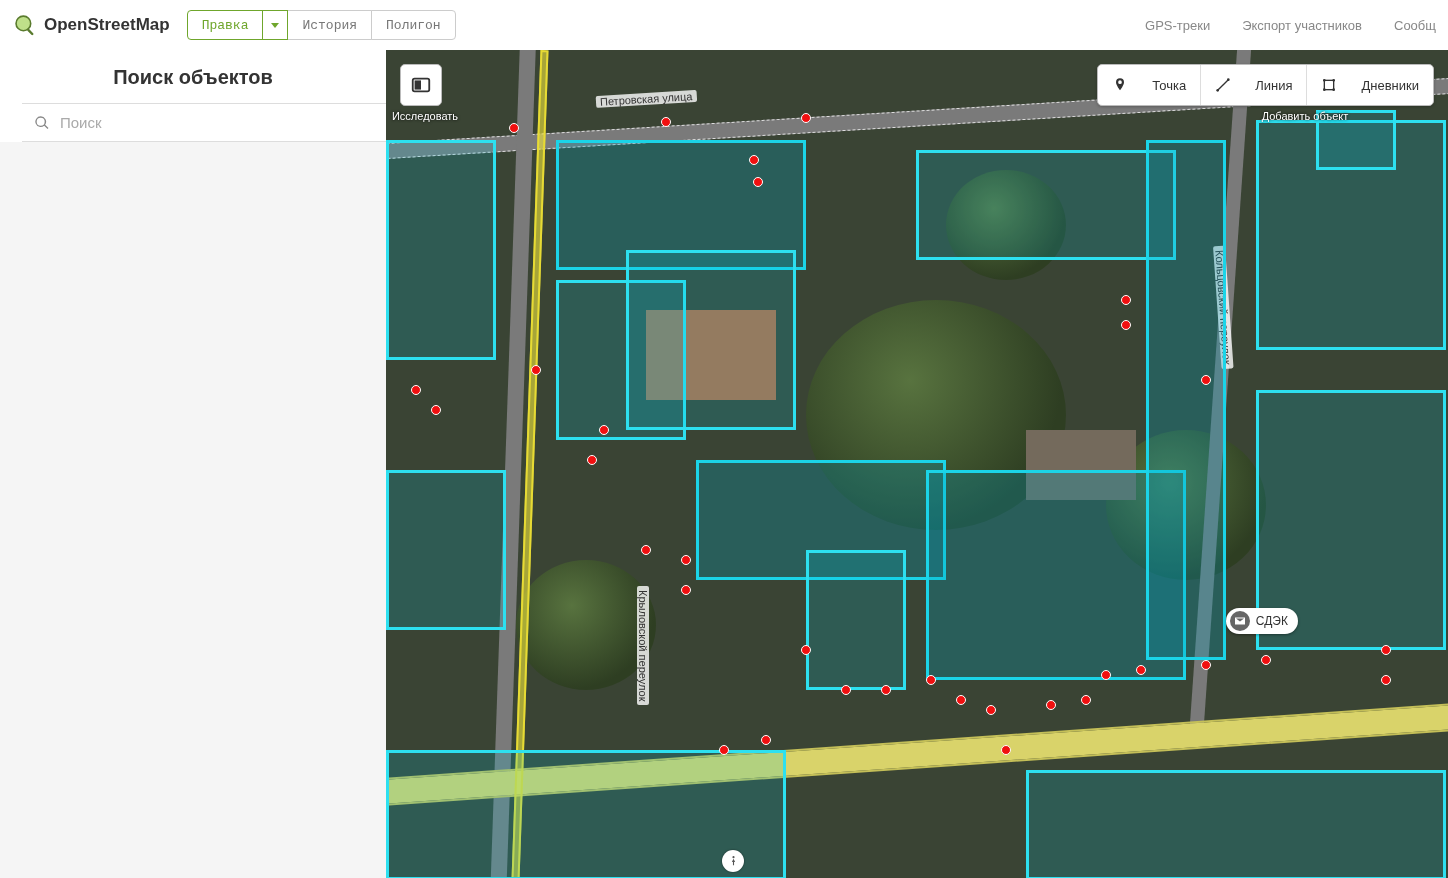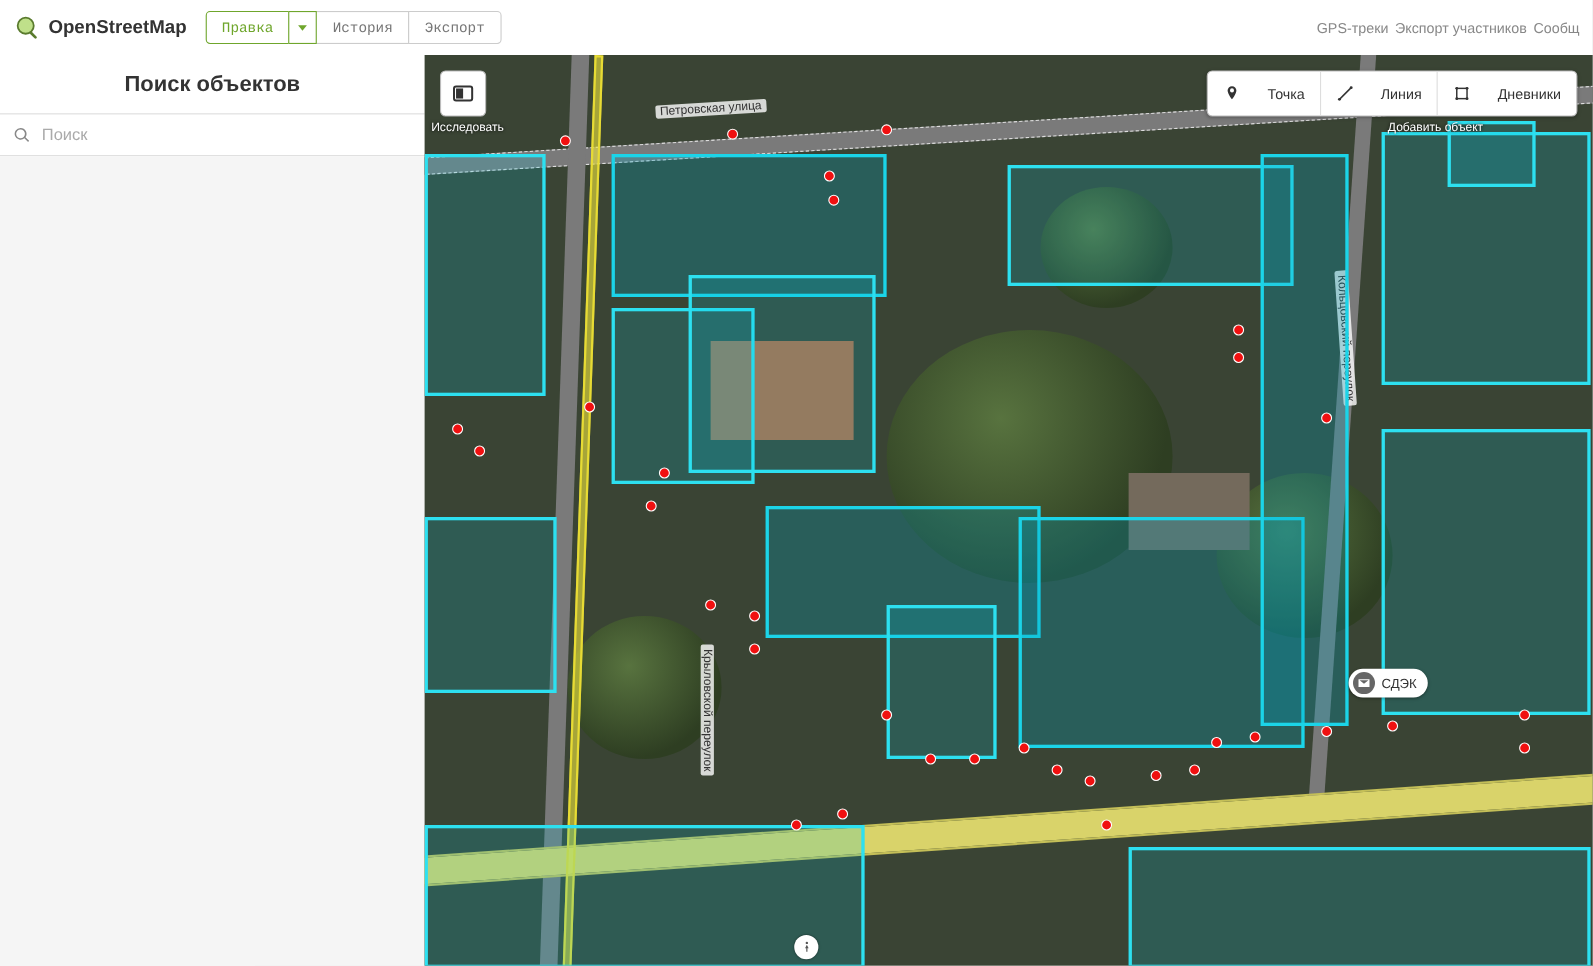--- a/index.html
+++ b/index.html
@@ -23,30 +23,30 @@
   height: 30px; padding: 0 14px; font-size: 13px;
   border: 1px solid #ccc; background: #fff; text-decoration: none; color: #777;
   margin-left: -1px;
 }
 .btn-group a:first-child { border-radius: 4px 0 0 4px; }
 .btn-group a:last-child  { border-radius: 0 4px 4px 0; }
 .btn-group a.active { color: #6fa62c; border-color: #6fa62c; position: relative; z-index: 1; }
 .btn-group a.drop { padding: 0 8px; }
 .caret { width: 0; height: 0; border-left: 4px solid transparent; border-right: 4px solid transparent; border-top: 5px solid #6fa62c; }
 
-.top-links { margin-left: auto; display: flex; gap: 6px; }
+.top-links { margin-left: auto; display: flex; gap: 32px; }
 .top-links a { font-size: 13px; color: #888; text-decoration: none; white-space: nowrap; }
 
 
 .workspace { display: flex; height: calc(100% - 50px); }
 .sidepanel { width: 386px; background: #fff; display: flex; flex-direction: column; }
 .side-title { font-size: 20px; font-weight: 700; color: #333; text-align: center; padding: 16px 0 14px; }
 .search-row {
   display: flex; align-items: center; gap: 10px;
-  padding: 10px 12px; border-top: 1px solid #ddd; border-bottom: 1px solid #ddd;
+  padding: 10px 12px; border-top: 1px solid #ddd; border-bottom: 1px solid #ddd; margin-left: 22px;
 }
 .search-row svg { width: 16px; height: 16px; fill: #888; flex: none; }
 .search-row input { flex: 1; border: none; outline: none; font-size: 15px; color: #555; }
 .search-row input::placeholder { color: #aaa; }
 .side-fill { flex: 1; background: #f5f5f5; }
 
 
 .map { flex: 1; position: relative; background: #3a4434; overflow: hidden; }
 .road { position: absolute; background: #7a7a7a; transform-origin: center; border-top: 1px dashed #ddd; border-bottom: 1px dashed #ddd; }
 .road.main { background: linear-gradient(#d9d36a,#d9d36a); border-top: 2px solid #c4bf58; border-bottom: 2px solid #c4bf58; }
@@ -107,21 +107,21 @@
     </svg>
     <span>OpenStreetMap</span>
   </div>
 
   <div class="btn-group">
     <a href="#" class="active">Правка</a>
     <a href="#" class="active drop">
         <span class="caret"></span>
       </a>
     <a href="#">История</a>
-    <a href="#">Экспорт</a>
+    <a href="#">Полигон</a>
   </div>
 
   <div class="top-links">
     <a href="#">GPS-треки</a>
     <a href="#">Экспорт участников</a>
     <a href="#">Сообщ</a>
   </div>
 </div>
 
 <div class="workspace">

